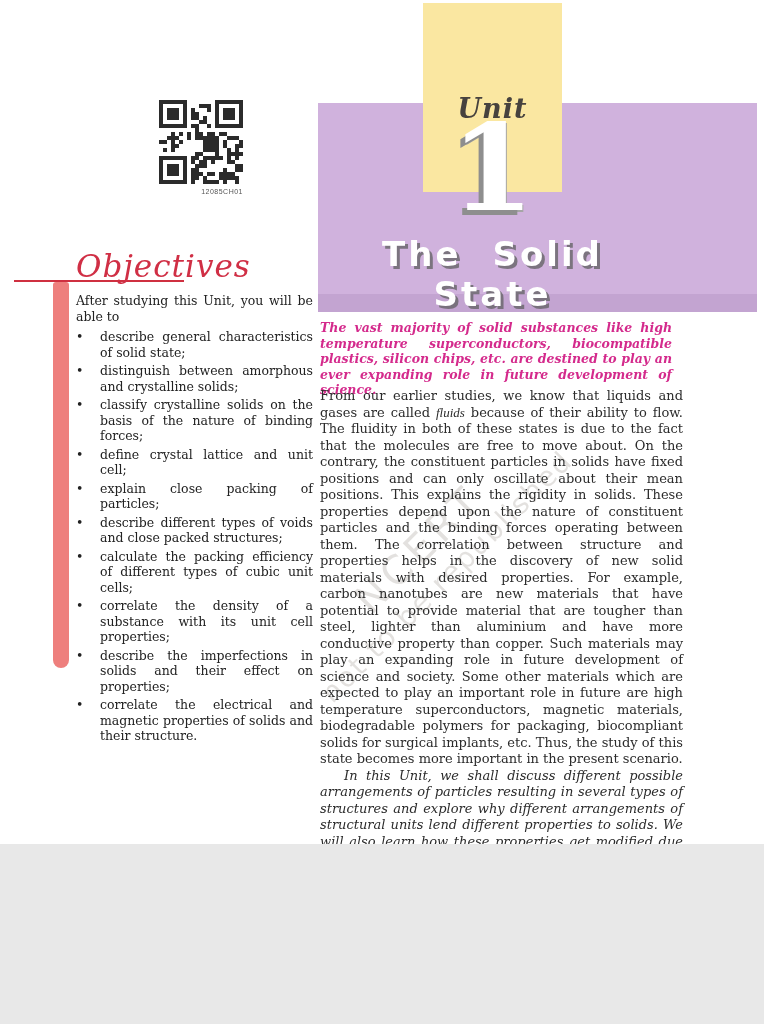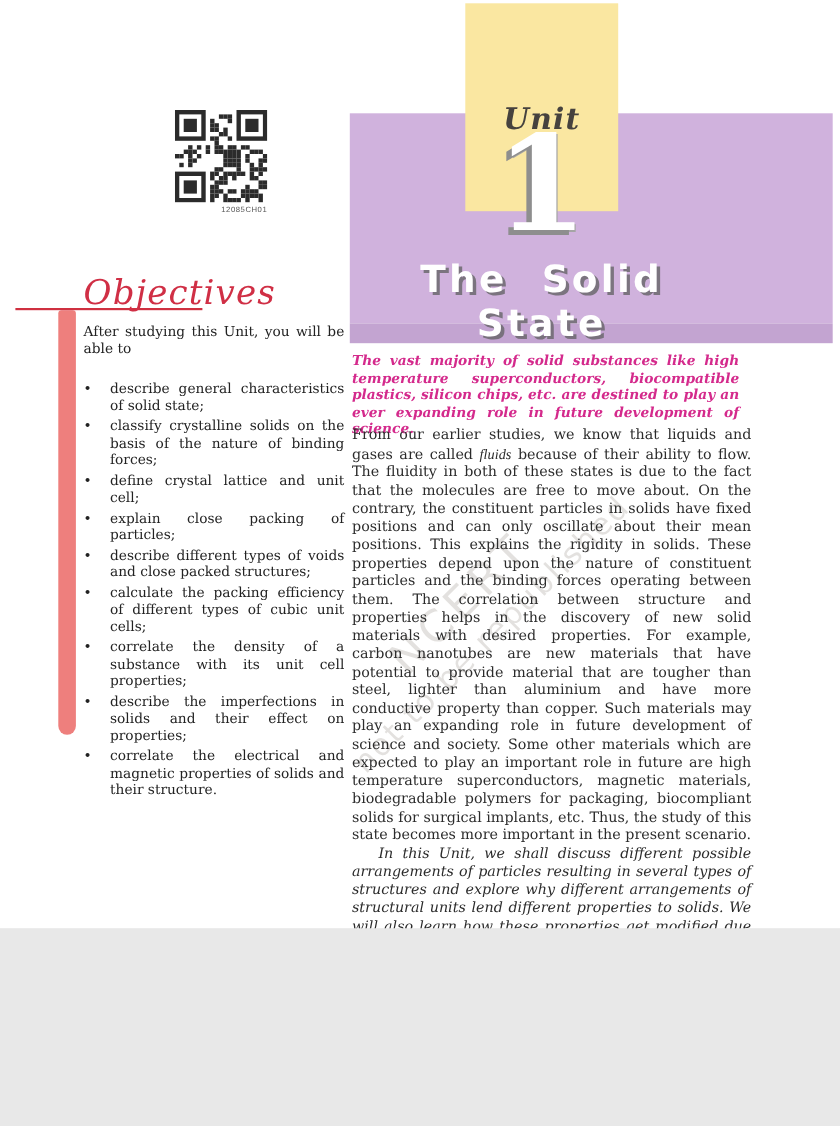--- a/index.html
+++ b/index.html
@@ -60,21 +60,21 @@
   }
   .objectives-heading {
     position:absolute; left:76px; top:248px; z-index:3;
     font-family:"DejaVu Serif", serif; font-style:italic;
     font-size:31px; color:#d02f45; letter-spacing:1px;
   }
   .objectives-body {
     position:absolute; left:76px; top:293px; width:237px; z-index:2;
     font-size:12.5px; line-height:15.5px; color:#222; text-align:justify;
   }
-  .objectives-intro { margin-bottom:21px; }
+  .objectives-intro { margin-bottom:5px; }
   .objectives-list { list-style:none; }
   .obj-item { display:flex; margin-bottom:3px; }
   .obj-item::before { content:"\2022"; width:24px; flex:0 0 24px; }
   .obj-text { flex:1 1 auto; text-align:justify; }
 
   
   .lead-text {
     position:absolute; left:320px; top:320px; width:352px; z-index:2;
     font-family:"DejaVu Serif", serif; font-style:italic; font-weight:bold;
     font-size:12.5px; line-height:15.5px; color:#d42a8c; text-align:justify;
@@ -255,20 +255,23 @@
   <div class="red-rule"></div>
   <div class="salmon-bar"></div>
   <div class="objectives-heading">Objectives</div>
   <div class="objectives-body">
     <div class="objectives-intro">After studying this Unit, you will be able to</div>
     <ul class="objectives-list">
       <li class="obj-item">
           <span class="obj-text">describe general characteristics of solid state;</span>
         </li>
       <li class="obj-item">
+          <span class="obj-text">distinguish between amorphous and crystalline solids;</span>
+        </li>
+      <li class="obj-item">
           <span class="obj-text">classify crystalline solids on the basis of the nature of binding forces;</span>
         </li>
       <li class="obj-item">
           <span class="obj-text">define crystal lattice and unit cell;</span>
         </li>
       <li class="obj-item">
           <span class="obj-text">explain close packing of particles;</span>
         </li>
       <li class="obj-item">
           <span class="obj-text">describe different types of voids and close packed structures;</span>

